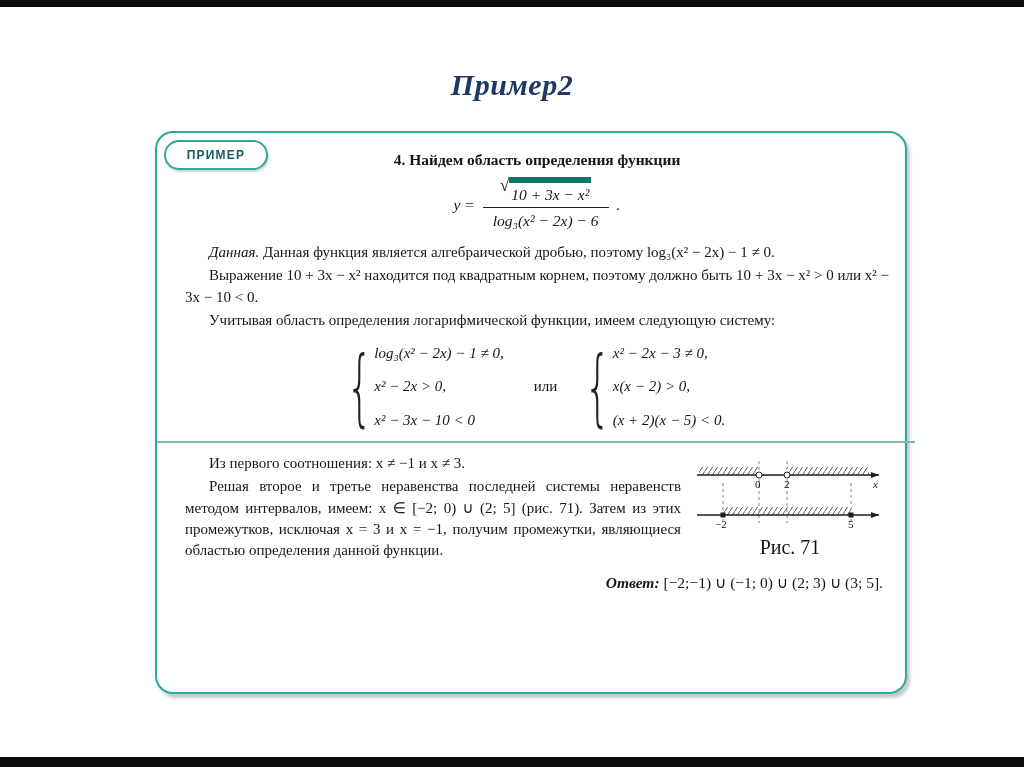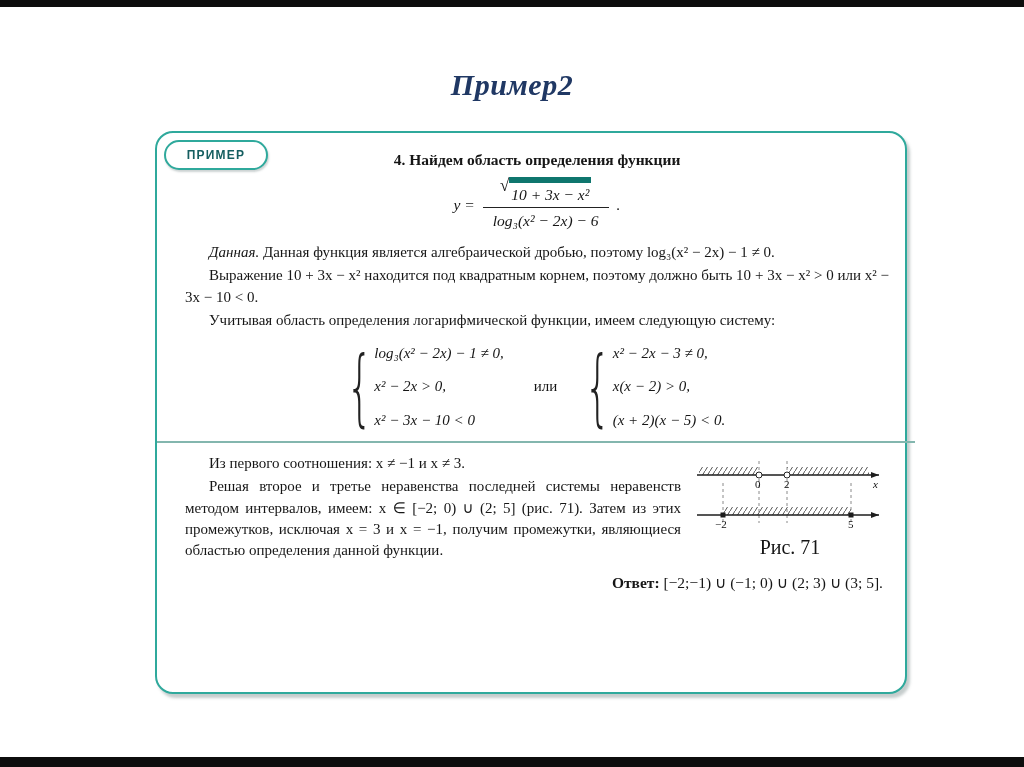--- a/index.html
+++ b/index.html
@@ -59,21 +59,21 @@
   .sys-lines { display: flex; flex-direction: column; row-gap: 12px; font-size: 15px; font-style: italic; }
   .or { font-size: 15px; }
 
   .divider { border-top: 2px solid #83b6ae; margin: 10px -26px 10px -28px; }
 
   .figure { float: right; width: 198px; margin: 2px 0 2px 10px; text-align: center; }
   .figure svg { display: block; margin: 0 auto; }
   .figcaption { font-size: 20px; }
 
   .answer { clear: both; text-align: right; margin: 10px 6px 0 0; font-size: 15.5px; }
-  .answer .lbl { font-weight: bold; }
+  .answer .lbl { font-style: italic; font-weight: bold; }
 
   .dash { stroke: #8a8a8a; stroke-width: 1; stroke-dasharray: 3 3; fill: none; }
   .axis { stroke: #1d1d1d; stroke-width: 1.6; }
   svg text { font-family: "Liberation Serif", serif; font-size: 11px; fill: #111; }
   .ital { font-style: italic; }
 </style>
 </head>
 <body>
 
 <div class="bar top"></div>

